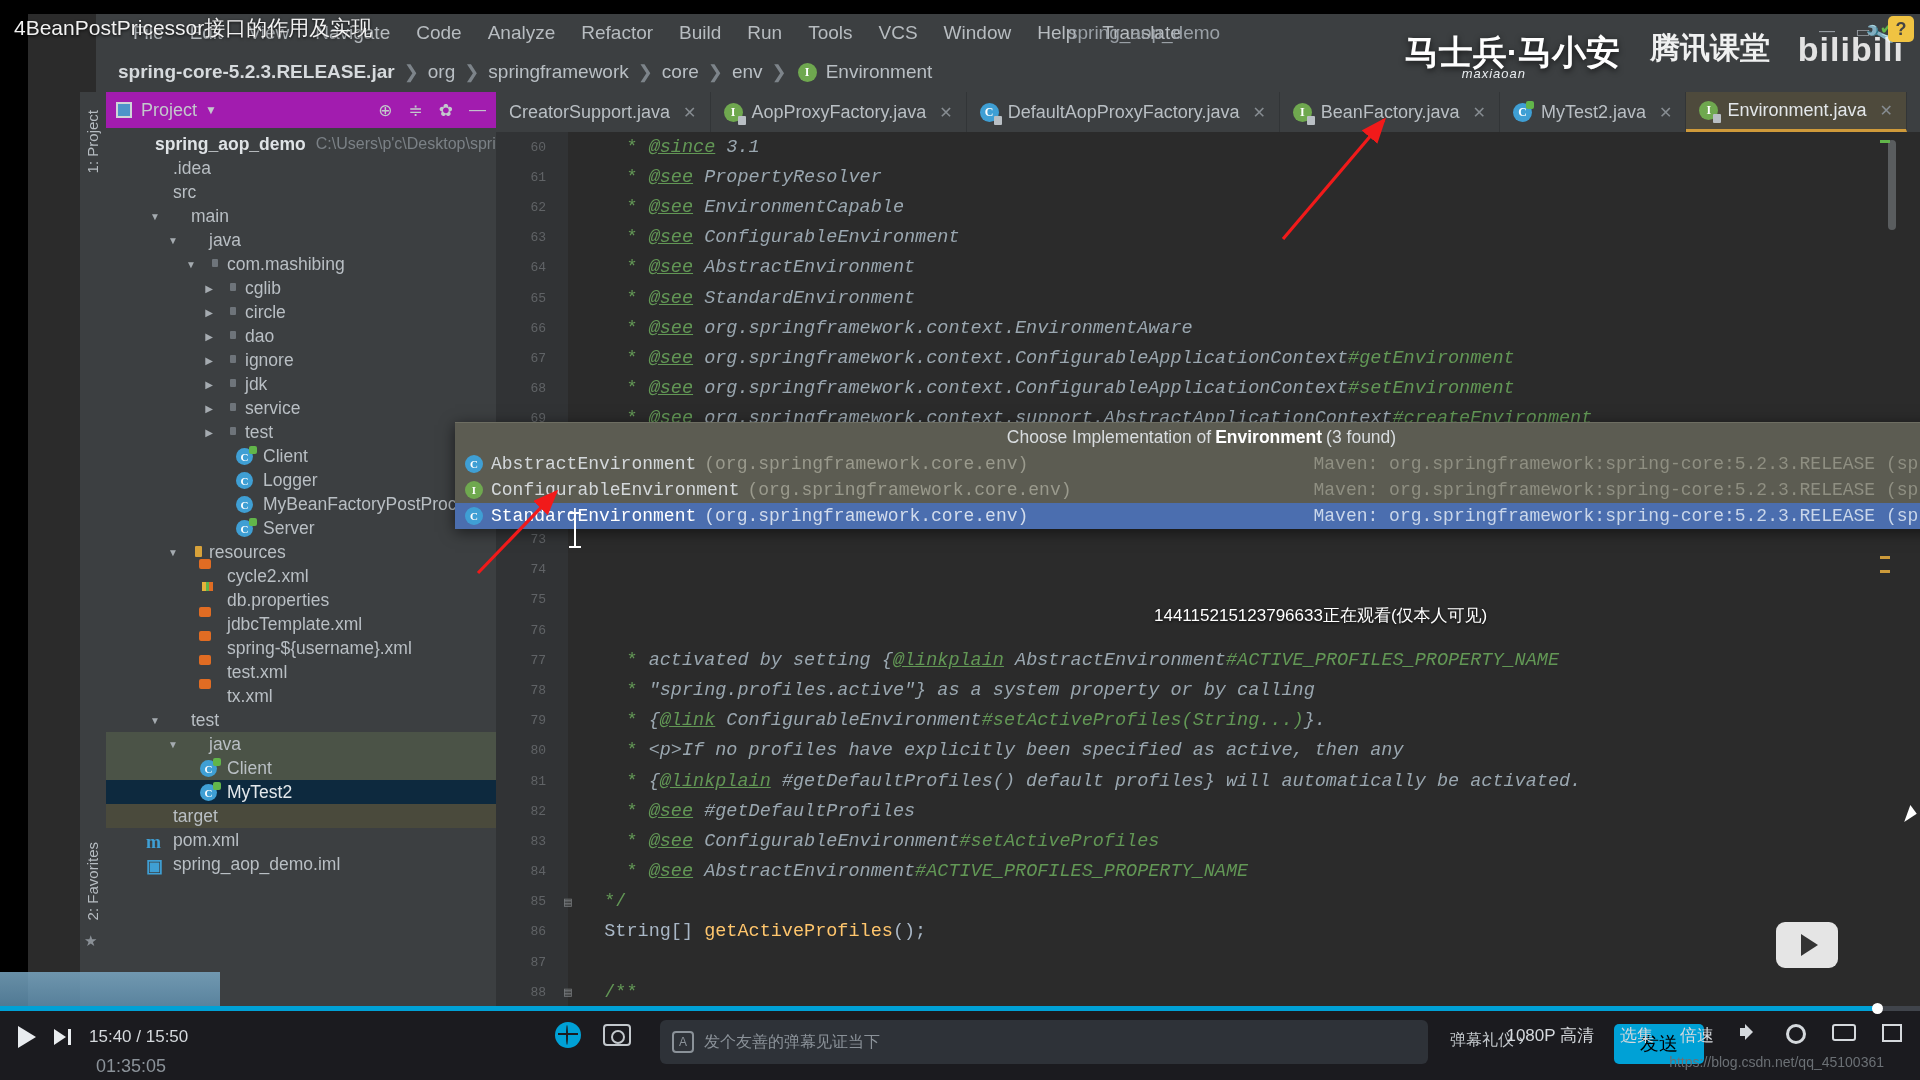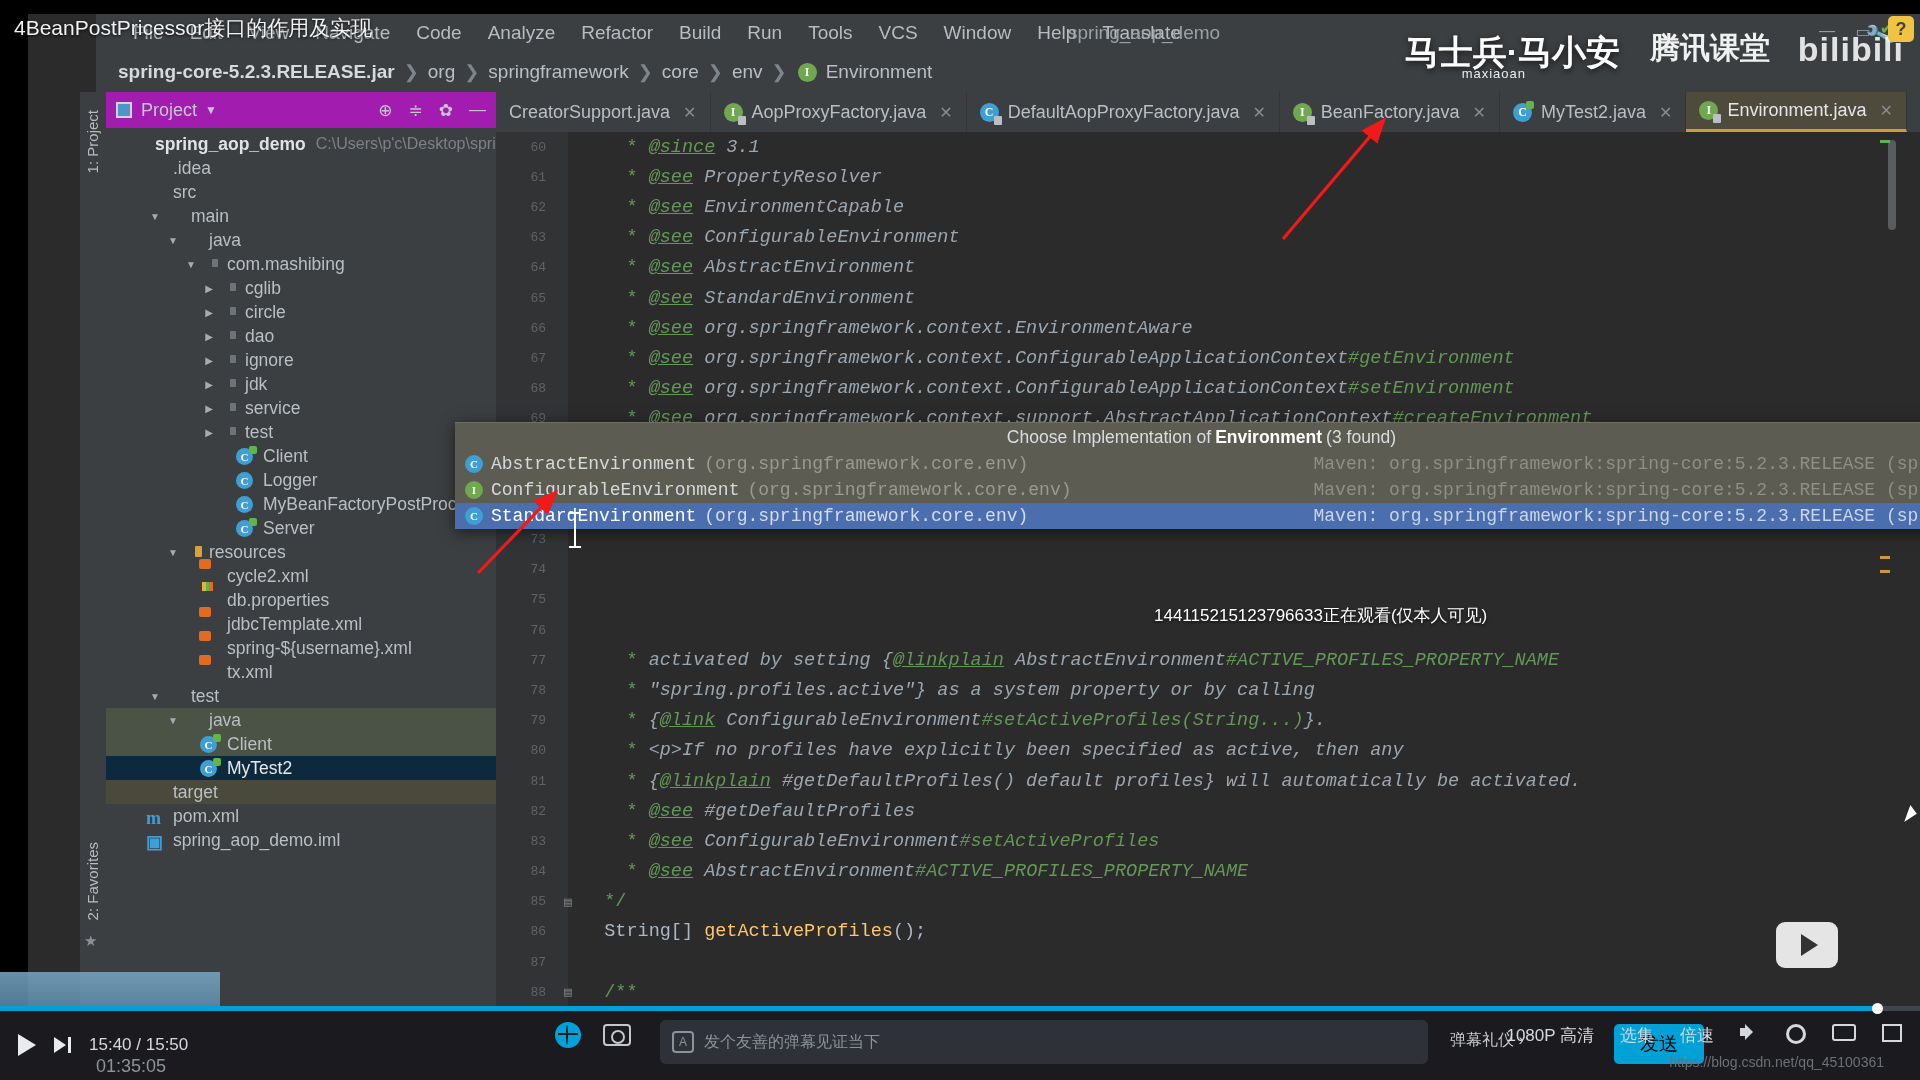--- a/index.html
+++ b/index.html
@@ -201,21 +201,21 @@
     text-shadow: 0 1px 3px rgba(0,0,0,.9);
   }
   
   .brand {
     position:absolute; right:300px; top:30px;
     color:#ffffff; font-size:34px; font-weight:bold; white-space:nowrap;
     text-shadow: 0 2px 6px rgba(0,0,0,.7);
   }
   .brand-sub {
     position:absolute; right:394px; top:66px;
-    color:#e9edf0; font-size:13px; letter-spacing:1px;
+    color:#e9edf0; font-size:13px; letter-spacing:1px;font-style:italic;
   }
   .tx-logo {
     position:absolute; right:150px; top:28px;
     color:#ffffff; font-size:30px; font-weight:bold; white-space:nowrap;
     opacity:.92;
   }
   .bili-logo {
     position:absolute; right:16px; top:30px;
     color:#ffffff; font-size:34px; font-weight:bold; letter-spacing:1px;
     opacity:.85;
@@ -252,21 +252,21 @@
   
   .player-bar {
     position:absolute; left:0; bottom:0; width:1920px; height:74px;
     background:#1b1b1f;
   }
   .progress-track {
     position:absolute; left:0; top:0; width:1920px; height:5px; background:#40444b;
   }
   .progress-fill { position:absolute;left:0;top:0;height:5px;width:1878px;background:#00a1d6;}
   .progress-dot { position:absolute; left:1872px; top:-3px; width:11px;height:11px;border-radius:50%;background:#fff;}
-  .pb-left { position:absolute; left:18px; top:20px; display:flex; align-items:center; gap:18px;margin-top:8px; }
+  .pb-left { position:absolute; left:18px; top:20px; display:flex; align-items:center; gap:18px; }
   .pb-ctrl { color:#e4e7ea; font-size:22px; display:flex; align-items:center;}
   .play-tri { width:0;height:0;border-left:18px solid #e9ecef;border-top:11px solid transparent;border-bottom:11px solid transparent;}
   .next-ico { display:flex; align-items:center; gap:2px;}
   .next-ico .t{width:0;height:0;border-left:12px solid #e9ecef;border-top:8px solid transparent;border-bottom:8px solid transparent;}
   .next-ico .b{width:3px;height:16px;background:#e9ecef;}
   .time { color:#d5d9dd; font-size:17px; white-space:nowrap; }
   .danmu-box {
     position:absolute; left:660px; top:14px; width:1044px; height:44px;
   }
   .dm-input {
@@ -507,20 +507,26 @@
               <span style="width:76px;flex:0 0 76px"></span>
               <span class="arrow"></span>
               <span class="ico"><span class="xmlico"></span></span>
               <span>jdbcTemplate.xml</span>
             </div>
             <div class="row">
               <span style="width:76px;flex:0 0 76px"></span>
               <span class="arrow"></span>
               <span class="ico"><span class="xmlico"></span></span>
               <span>spring-${username}.xml</span>
+            </div>
+            <div class="row">
+              <span style="width:76px;flex:0 0 76px"></span>
+              <span class="arrow"></span>
+              <span class="ico"><span class="xmlico"></span></span>
+              <span>test.xml</span>
             </div>
             <div class="row">
               <span style="width:76px;flex:0 0 76px"></span>
               <span class="arrow"></span>
               <span class="ico"><span class="xmlico"></span></span>
               <span>tx.xml</span>
             </div>
             <div class="row">
               <span style="width:40px;flex:0 0 40px"></span>
               <span class="arrow">▼</span>

